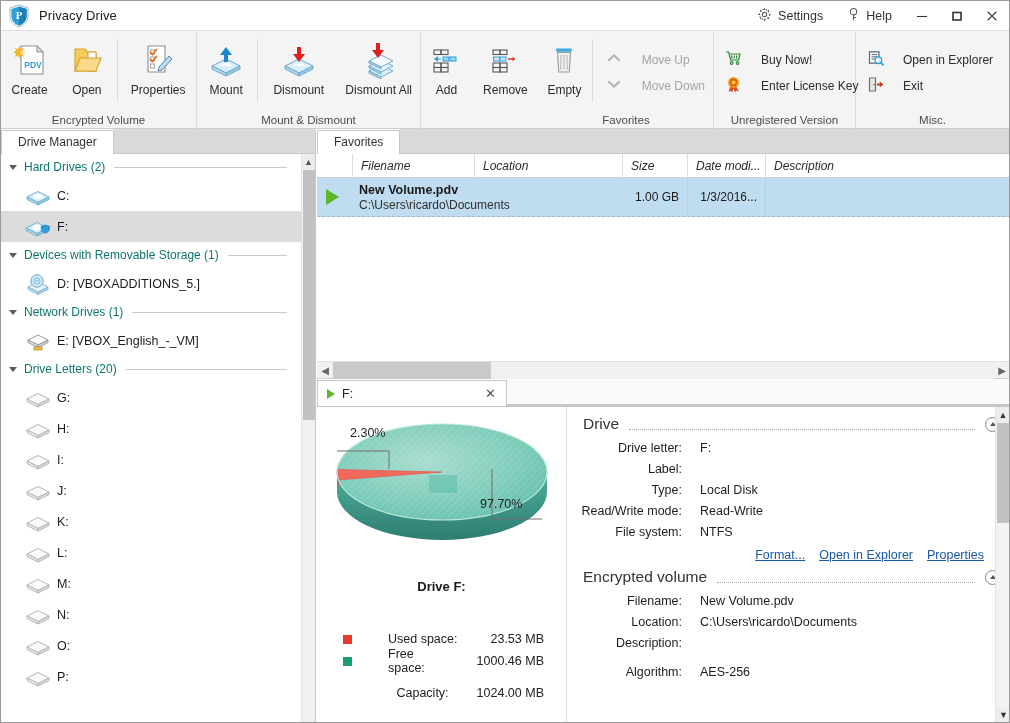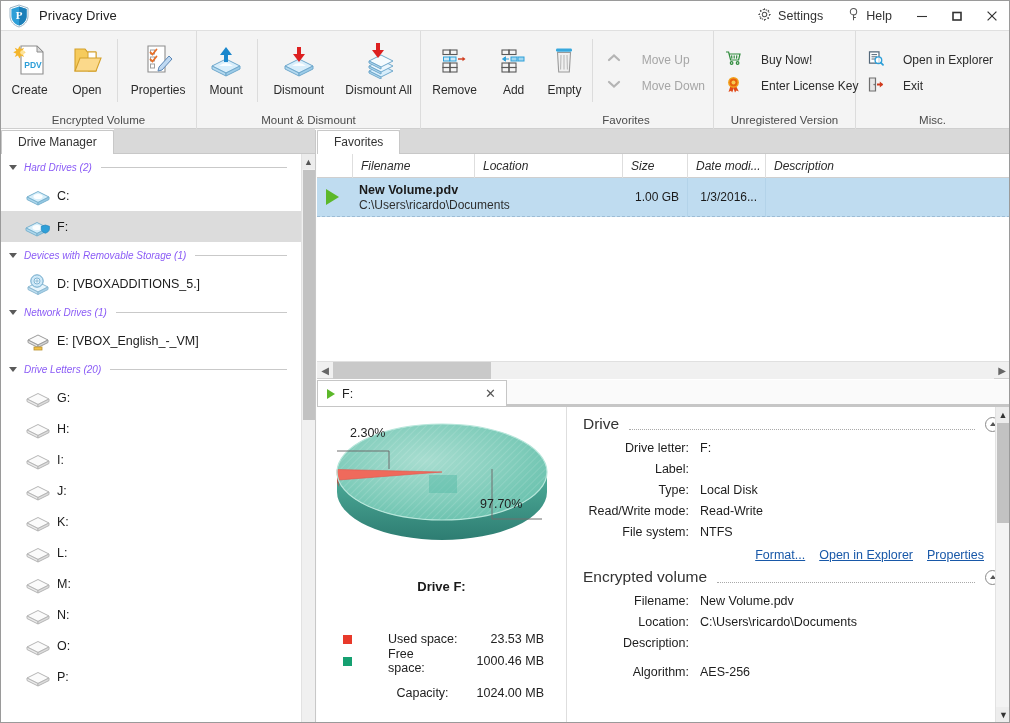--- a/index.html
+++ b/index.html
@@ -137,21 +137,21 @@
     height: 26px; padding-left: 8px;
   }
   .tri {
     width: 0; height: 0; margin-right: 7px;
     border-left: 4px solid transparent;
     border-right: 4px solid transparent;
     border-top: 5px solid #5a5a5a;
     flex: none;
   }
   .grp-label {
-    font-size: 10px; color: #8b5cf6; white-space: nowrap; font-style: italic;
+    font-size: 12px; color: #0f766e; white-space: nowrap;
   }
   .grp-rule { flex: 1; height: 1px; background: #c9c9c9; margin-left: 9px; margin-right: 14px; }
   .node {
     display: flex; align-items: center;
     height: 31px; padding-left: 22px;
     cursor: default;
   }
   .node.sel { background: #dcdcdc; }
   .node .nic { width: 30px; height: 26px; flex: none; display:flex; align-items:center; justify-content:center; }
   .node .nlbl { font-size: 12.5px; color: #1b1b1b; margin-left: 4px; white-space: nowrap; }
@@ -303,21 +303,21 @@
     display: flex; align-items: center; justify-content: center;
     flex: none; margin-right: 6px; cursor: default;
   }
   .collapse-btn i {
     width: 0; height: 0;
     border-left: 3.5px solid transparent; border-right: 3.5px solid transparent;
     border-bottom: 4px solid #555; display: block;
   }
   .kv { display: flex; height: 21px; align-items: center; }
   .kv .k {
-    width: 133px; text-align: right; padding-right: 11px;
+    width: 133px; text-align: right; padding-right: 18px;
     font-size: 12.5px; color: #1d1d1d; white-space: nowrap;
   }
   .kv .v { font-size: 12.5px; color: #1d1d1d; white-space: nowrap; }
   .linkrow {
     display: flex; justify-content: flex-end; gap: 14px;
     padding: 6px 26px 4px 0;
   }
   .linkrow a {
     font-size: 12.5px; color: #1858a8; text-decoration: underline; cursor: default;
   }
@@ -488,60 +488,60 @@
             </svg>
           </span>
           <span class="lbl">Dismount All</span>
         </div>
       </div>
       <div class="rgroup-title">Mount &amp; Dismount</div>
     </div>
 
     <div class="rgroup" style="width:293px">
       <div class="rgroup-items">
+        <div class="bigbtn">
+          <span class="ic">
+            <svg width="40" height="38" viewBox="0 0 40 38">
+              <g stroke="#5a5a5a" stroke-width="1.1" fill="none">
+                <rect x="8" y="9" width="7" height="4.5"></rect>
+                  <rect x="15" y="9" width="7" height="4.5"></rect>
+                <rect x="8" y="22" width="7" height="4.5"></rect>
+                  <rect x="15" y="22" width="7" height="4.5"></rect>
+                <rect x="8" y="26.5" width="7" height="4.5"></rect>
+                  <rect x="15" y="26.5" width="7" height="4.5"></rect>
+              </g>
+              <g fill="#2e9fd8" stroke="#2e9fd8" stroke-width="1">
+                <rect x="17" y="16" width="6" height="4" fill="#9fd6f0"></rect>
+                <rect x="24" y="16" width="6" height="4" fill="#9fd6f0"></rect>
+                <path d="M15 18 L10 18 M11.5 15.8 L8.5 18 L11.5 20.2 Z"></path>
+              </g>
+            </svg>
+          </span>
+          <span class="lbl">Add</span>
+        </div>
         <div class="bigbtn wide">
           <span class="ic">
             <svg width="40" height="38" viewBox="0 0 40 38">
               <g stroke="#5a5a5a" stroke-width="1.1" fill="none">
                 <rect x="8" y="9" width="7" height="4.5"></rect>
                   <rect x="15" y="9" width="7" height="4.5"></rect>
                 <rect x="8" y="22" width="7" height="4.5"></rect>
                   <rect x="15" y="22" width="7" height="4.5"></rect>
                 <rect x="8" y="26.5" width="7" height="4.5"></rect>
                   <rect x="15" y="26.5" width="7" height="4.5"></rect>
               </g>
               <g>
                 <rect x="8.5" y="16" width="6" height="4" fill="#cfe9f7" stroke="#2e9fd8" stroke-width="1"></rect>
                 <rect x="15" y="16" width="6" height="4" fill="#cfe9f7" stroke="#2e9fd8" stroke-width="1"></rect>
                 <path d="M23 18 L29 18" stroke="#d03a1c" stroke-width="1.4"></path>
                 <path d="M27.5 15.8 L30.5 18 L27.5 20.2 Z" fill="#d03a1c"></path>
               </g>
             </svg>
           </span>
           <span class="lbl">Remove</span>
-        </div>
-        <div class="bigbtn">
-          <span class="ic">
-            <svg width="40" height="38" viewBox="0 0 40 38">
-              <g stroke="#5a5a5a" stroke-width="1.1" fill="none">
-                <rect x="8" y="9" width="7" height="4.5"></rect>
-                  <rect x="15" y="9" width="7" height="4.5"></rect>
-                <rect x="8" y="22" width="7" height="4.5"></rect>
-                  <rect x="15" y="22" width="7" height="4.5"></rect>
-                <rect x="8" y="26.5" width="7" height="4.5"></rect>
-                  <rect x="15" y="26.5" width="7" height="4.5"></rect>
-              </g>
-              <g fill="#2e9fd8" stroke="#2e9fd8" stroke-width="1">
-                <rect x="17" y="16" width="6" height="4" fill="#9fd6f0"></rect>
-                <rect x="24" y="16" width="6" height="4" fill="#9fd6f0"></rect>
-                <path d="M15 18 L10 18 M11.5 15.8 L8.5 18 L11.5 20.2 Z"></path>
-              </g>
-            </svg>
-          </span>
-          <span class="lbl">Add</span>
         </div>
         <div class="bigbtn">
           <span class="ic">
             <svg width="38" height="38" viewBox="0 0 38 38">
               <rect x="11" y="7.5" width="16" height="3.2" rx="1.4" fill="#38a8dd"></rect>
               <path d="M12.5 11.5 H25.5 L24.3 31 H13.7 Z" fill="#f0f0f0" stroke="#9a9a9a" stroke-width="1.1"></path>
               <g stroke="#b5b5b5" stroke-width="1">
                 <path d="M16 14 L15.6 28.5"></path>
                   <path d="M19 14 L19 28.5"></path>
                   <path d="M22 14 L22.4 28.5"></path>

